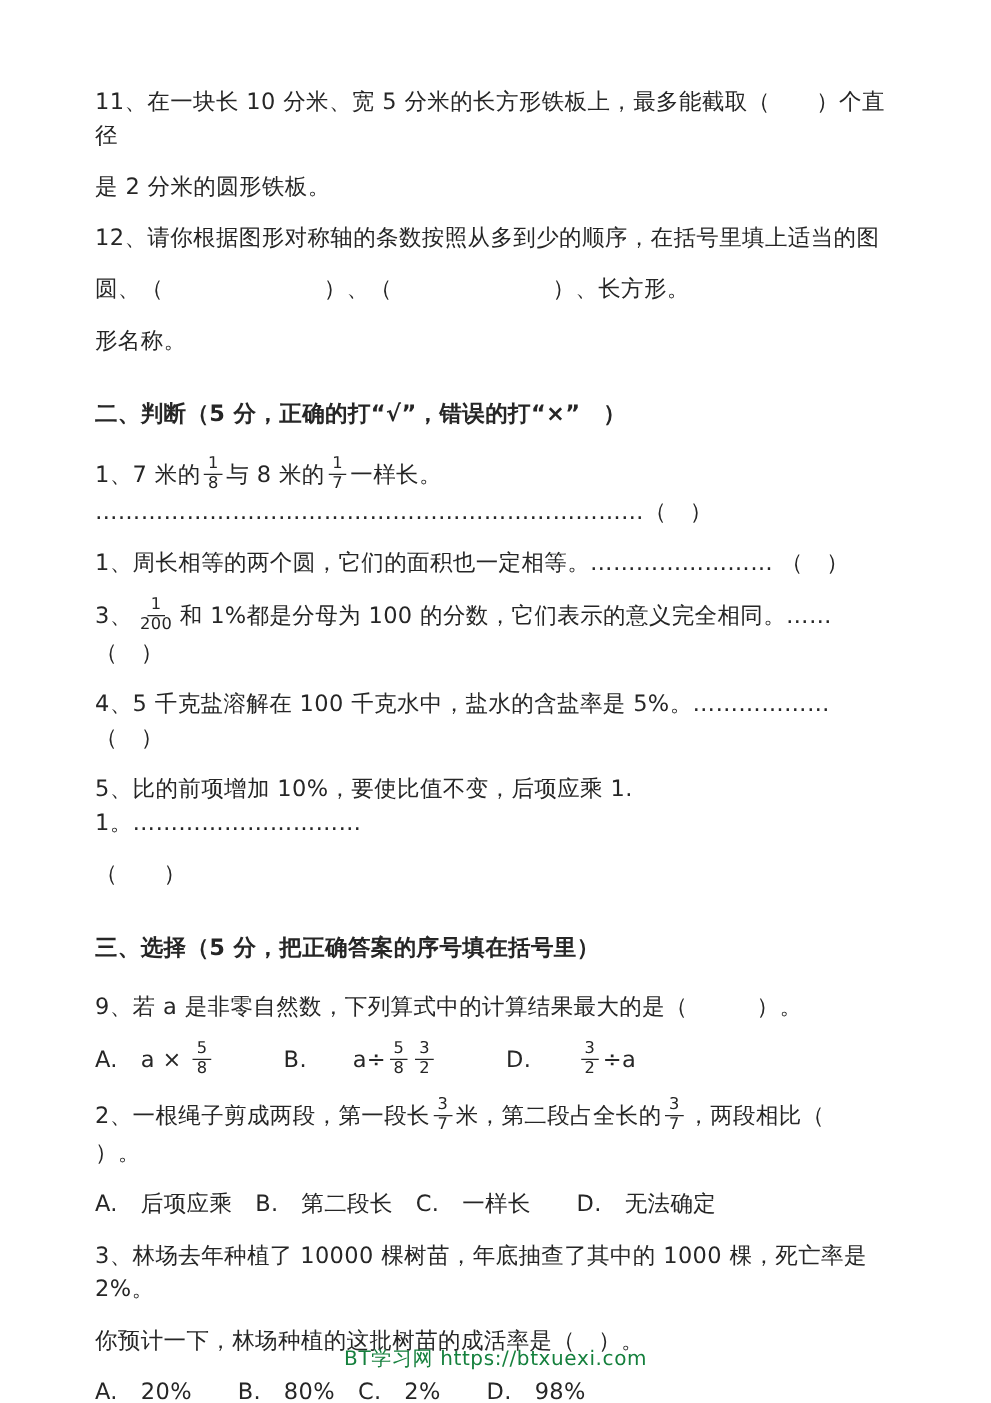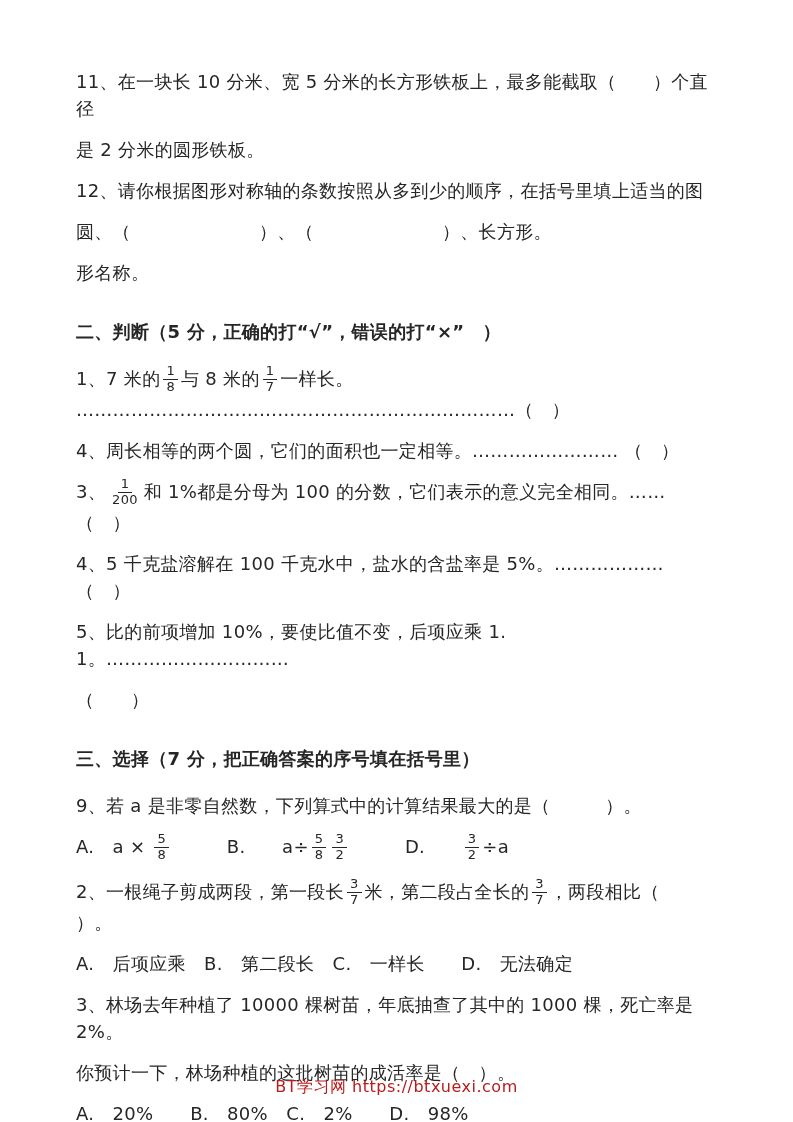--- a/index.html
+++ b/index.html
@@ -63,29 +63,29 @@
       <div class="line"><span>圆、（　　　　　　　）、（　　　　　　　）、长方形。</span></div>
       <div class="line"><span>形名称。</span></div>
       <div class="line heading"><span>二、判断（5 分，正确的打“√”，错误的打“×”　）</span></div>
       <div class="line"><span>1、7 米的</span><span class="frac">
           <span class="num">1</span>
           <span class="den">8</span>
         </span><span>与 8 米的</span><span class="frac">
           <span class="num">1</span>
           <span class="den">7</span>
         </span><span>一样长。 ………………………………………………………………（　）</span></div>
-      <div class="line"><span>4、周长相等的两个圆，它们的面积也一定相等。…………………… （　）</span></div>
+      <div class="line"><span>1、周长相等的两个圆，它们的面积也一定相等。…………………… （　）</span></div>
       <div class="line"><span>3、</span><span class="frac">
           <span class="num">1</span>
           <span class="den">200</span>
         </span><span>和 1%都是分母为 100 的分数，它们表示的意义完全相同。……（　）</span></div>
       <div class="line"><span>4、5 千克盐溶解在 100 千克水中，盐水的含盐率是 5%。……………… （　）</span></div>
       <div class="line"><span>5、比的前项增加 10%，要使比值不变，后项应乘 1.1。…………………………</span></div>
       <div class="line"><span>（　　）</span></div>
-      <div class="line heading"><span>三、选择（7 分，把正确答案的序号填在括号里）</span></div>
+      <div class="line heading"><span>三、选择（5 分，把正确答案的序号填在括号里）</span></div>
       <div class="line"><span>9、若 a 是非零自然数，下列算式中的计算结果最大的是（　　　）。</span></div>
       <div class="line"><span>A.　a × </span><span class="frac">
           <span class="num">5</span>
           <span class="den">8</span>
         </span><span>　　　B.　　a÷</span><span class="frac">
           <span class="num">5</span>
           <span class="den">8</span>
         </span><span class="frac">
           <span class="num">3</span>
           <span class="den">2</span>
@@ -98,16 +98,16 @@
           <span class="den">7</span>
         </span><span>米，第二段占全长的</span><span class="frac">
           <span class="num">3</span>
           <span class="den">7</span>
         </span><span>，两段相比（　　）。</span></div>
       <div class="line"><span>A.　后项应乘　B.　第二段长　C.　一样长　　D.　无法确定</span></div>
       <div class="line"><span>3、林场去年种植了 10000 棵树苗，年底抽查了其中的 1000 棵，死亡率是 2%。</span></div>
       <div class="line"><span>你预计一下，林场种植的这批树苗的成活率是（　）。</span></div>
       <div class="line"><span>A.　20%　　B.　80%　C.　2%　　D.　98%</span></div>
     </div>
-  <div class="footer" style="color: #b91c1c; margin-top: 28px;">
+  <div class="footer" style="color: #15803d; margin-top: 28px;">
     <span>BT学习网 https://btxuexi.com</span>
   </div>
 </div>
 
 </body></html>

